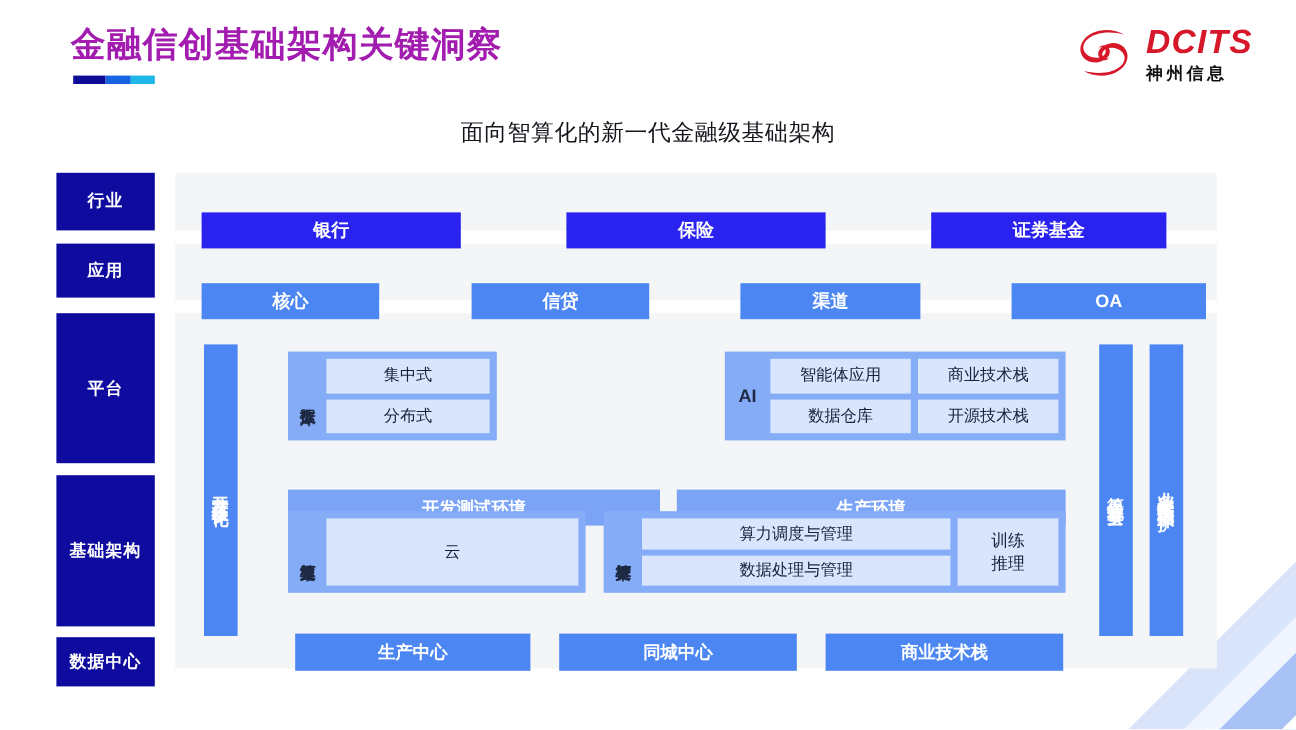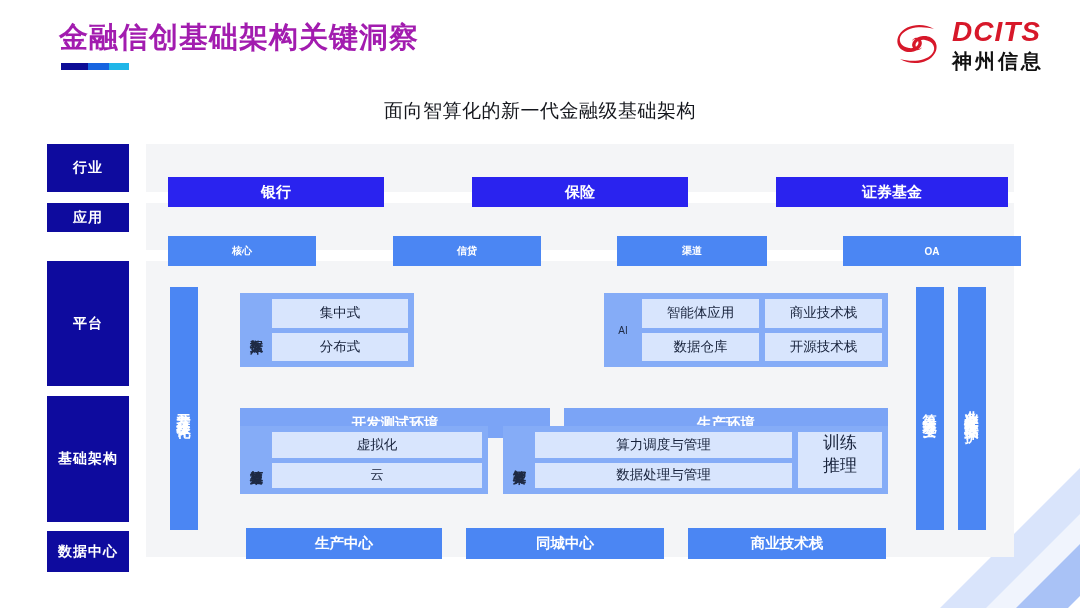--- a/index.html
+++ b/index.html
@@ -40,65 +40,65 @@
   }
   .title-bar span { display: block; height: 100%; }
   .tb1 { width: 40%; background: #0c0c96; }
   .tb2 { width: 30%; background: #1664e0; }
   .tb3 { width: 30%; background: #1fb6e8; }
 
   .logo { position: absolute; right: 36px; top: 17px; display: flex; align-items: center; gap: 8px; }
   .logo-mark { width: 54px; height: 54px; position: relative; }
   .logo-text { display: flex; flex-direction: column; line-height: 1; }
   .logo-en { font-size: 28px; font-weight: bold; color: #d7182a; letter-spacing: 1px; font-style: italic; }
-  .logo-cn { font-size: 20px; font-weight: bold; color: #111; letter-spacing: 3px; margin-top: 5px; }
+  .logo-cn { font-size: 14px; font-weight: bold; color: #111; letter-spacing: 3px; margin-top: 5px; }
 
   .subtitle {
     position: absolute; left: 0; right: 0; top: 98px;
     text-align: center; font-size: 19px; font-weight: normal; color: #14161c;
     letter-spacing: 0.5px;
   }
 
   
   .rail-item {
     position: absolute; left: 47px; width: 82px;
     background: #0e0b9e; color: #ffffff;
     display: flex; align-items: center; justify-content: center;
     font-size: 14px; font-weight: bold; letter-spacing: 1px;
   }
   .rail-hangye { top: 144px;  height: 48px; }
-  .rail-yingyong { top: 203px; height: 29px; }
+  .rail-yingyong { top: 203px; height: 45px; }
   .rail-pingtai { top: 261px; height: 125px; }
   .rail-jichu   { top: 396px; height: 126px; }
   .rail-shuju   { top: 531px; height: 41px; }
 
   
   .panel { position: absolute; background: #f4f5f7; }
   .panel-hangye   { left: 146px; top: 144px; width: 868px; height: 48px; }
   .panel-yingyong { left: 146px; top: 203px; width: 868px; height: 47px; }
   .panel-main     { left: 146px; top: 261px; width: 868px; height: 296px; }
 
   .box {
     position: absolute;
     display: flex; align-items: center; justify-content: center;
     color: #ffffff; font-weight: bold; text-align: center; margin-top: 24px;
   }
 
   
   .ind { top: 153px; height: 30px; background: #2a23ef; font-size: 15px; }
   .ind-a { left: 168px; width: 216px; }
   .ind-b { left: 472px; width: 216px; }
-  .ind-c { left: 776px; width: 232px; }
-
-  
-  .app { top: 212px; height: 30px; background: #4b86f3; font-size: 10px; }
+  .ind-c { left: 776px; width: 196px; }
+
+  
+  .app { top: 212px; height: 30px; background: #4b86f3; font-size: 15px; }
   .app-a { left: 168px; width: 148px; }
   .app-b { left: 393px; width: 148px; }
   .app-c { left: 617px; width: 150px; }
-  .app-d { left: 843px; width: 178px; }
+  .app-d { left: 843px; width: 162px; }
 
   
   .vbar {
     position: absolute; background: #4b86f3; color: #fff;
     font-weight: bold; font-size: 14px;
     writing-mode: vertical-rl; text-orientation: upright;
     display: flex; align-items: center; justify-content: center;
     letter-spacing: 2px;
   }
   .vbar-devops { left: 170px; top: 287px; width: 28px; height: 243px; }
@@ -120,41 +120,41 @@
   .group-row { flex: 1; display: flex; gap: 6px; border-radius: 14px; }
   .cell {
     flex: 1; background: #d8e5fd; color: #16213a;
     display: flex; align-items: center; justify-content: center;
     font-size: 13.5px; font-weight: normal; text-align: center;
   }
 
   .grp-db     { left: 240px; top: 293px; width: 174px; height: 74px; }
   .grp-da     { left: 422px; top: 293px; width: 162px; height: 74px; }
   .grp-ai     { left: 604px; top: 293px; width: 284px; height: 74px; }
-  .grp-ai .group-label { font-size: 10px; font-weight: normal; writing-mode: horizontal-tb; width: 26px; }
+  .grp-ai .group-label { font-size: 15px; font-weight: bold; writing-mode: horizontal-tb; width: 26px; }
 
   .grp-tong   { left: 240px; top: 426px; width: 248px; height: 68px; }
   .grp-zhi    { left: 503px; top: 426px; width: 385px; height: 68px; }
 
   
   .env { top: 384px; height: 30px; background: #7ba4f6; font-size: 14.5px; color:#fff; }
   .env-a { left: 240px; width: 310px; }
   .env-b { left: 564px; width: 324px; }
 
   
   .dc { top: 504px; height: 31px; background: #4b86f3; font-size: 14.5px; }
   .dc-a { left: 246px; width: 196px; }
   .dc-b { left: 466px; width: 198px; }
   .dc-c { left: 688px; width: 198px; }
 
   
   .train-cell {
     width: 84px; flex: none; background: #d8e5fd; color: #16213a;
-    display: flex; flex-direction: column; align-items: center; 
-    font-size: 17px; line-height: 1.35; margin-left: 6px;
+    display: flex; flex-direction: column; align-items: center; justify-content: center;
+    font-size: 14px; line-height: 1.35; margin-left: 6px;
   }
   .zhi-inner { flex: 1; display: flex; margin-left: 6px; }
   .zhi-stack { flex: 1; display: flex; flex-direction: column; gap: 5px; }
 </style>
 </head>
 <body>
 
 <div id="slide">
 
   <div class="corner-deco">
@@ -236,23 +236,20 @@
     </div>
   </div>
 
   <div class="box env env-a">开发测试环境</div>
   <div class="box env env-b">生产环境</div>
 
   <div class="group grp-tong">
     <div class="group-label">通算框架</div>
     <div class="group-body">
       <div class="group-row">
-          <div class="cell">虚拟化</div>
-        </div>
-      <div class="group-row">
           <div class="cell">云</div>
         </div>
     </div>
   </div>
 
   <div class="group grp-zhi">
     <div class="group-label">智算框架</div>
     <div class="zhi-inner">
       <div class="zhi-stack">
         <div class="cell">算力调度与管理</div>

